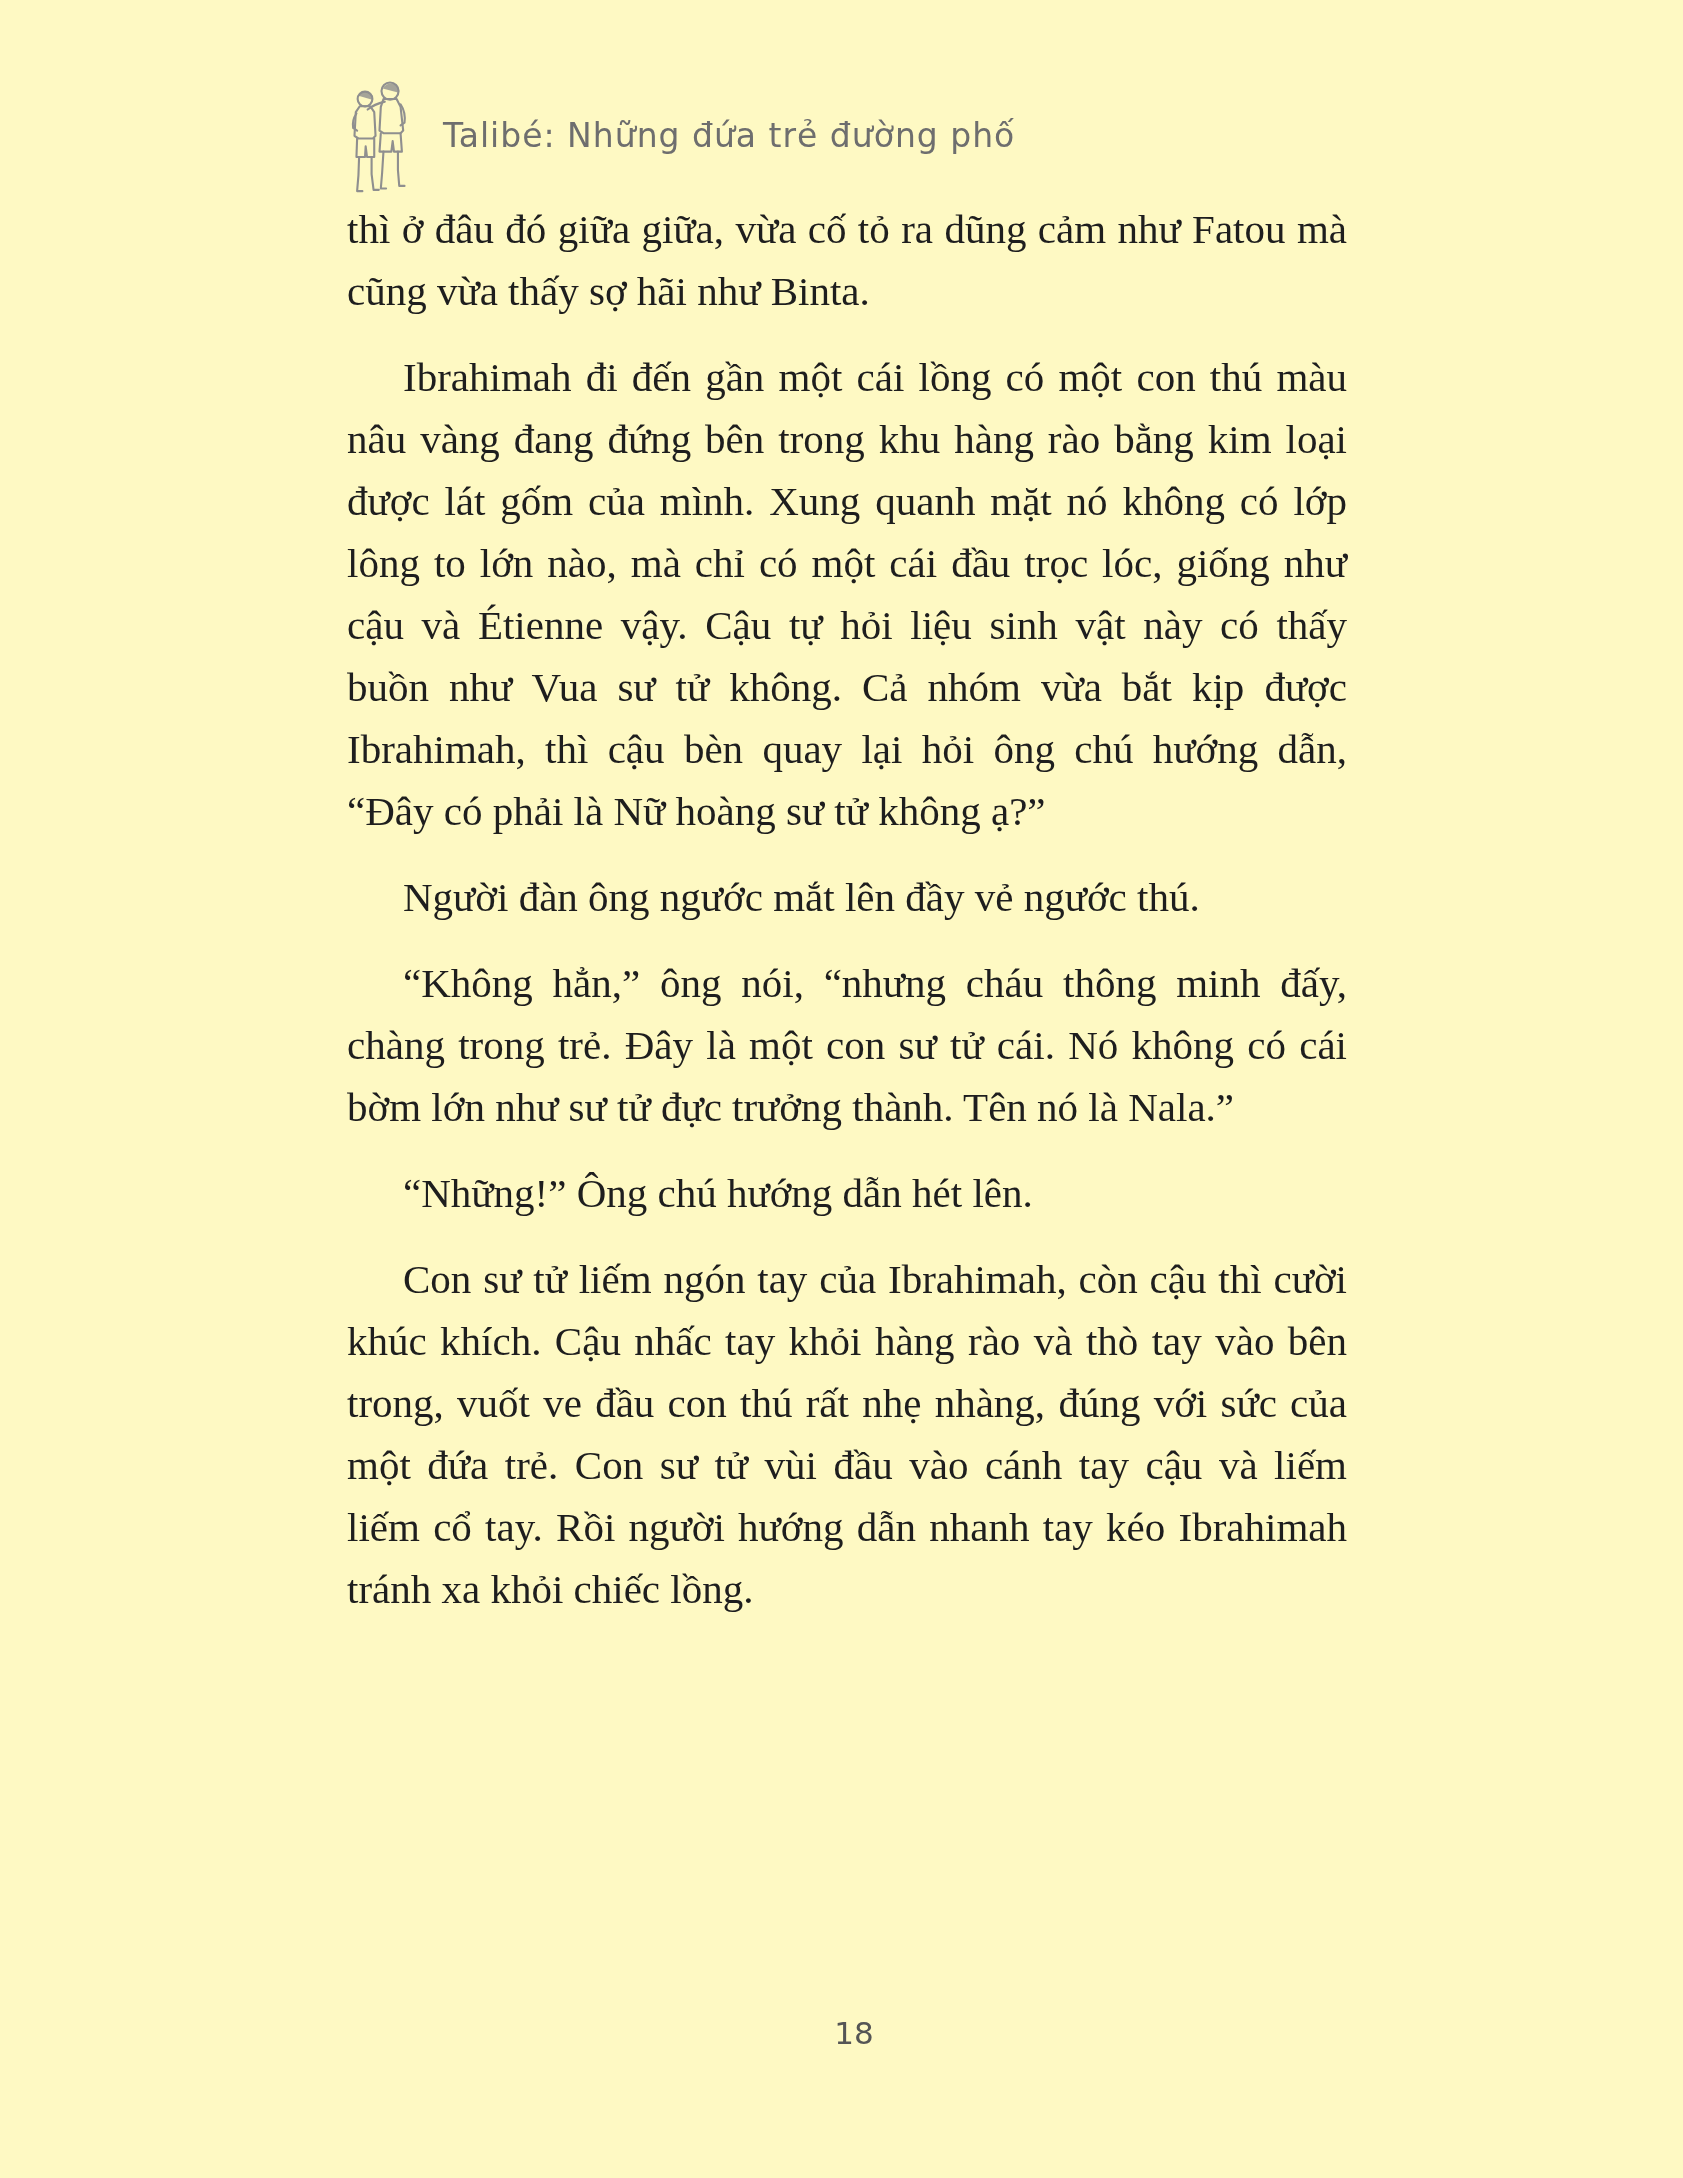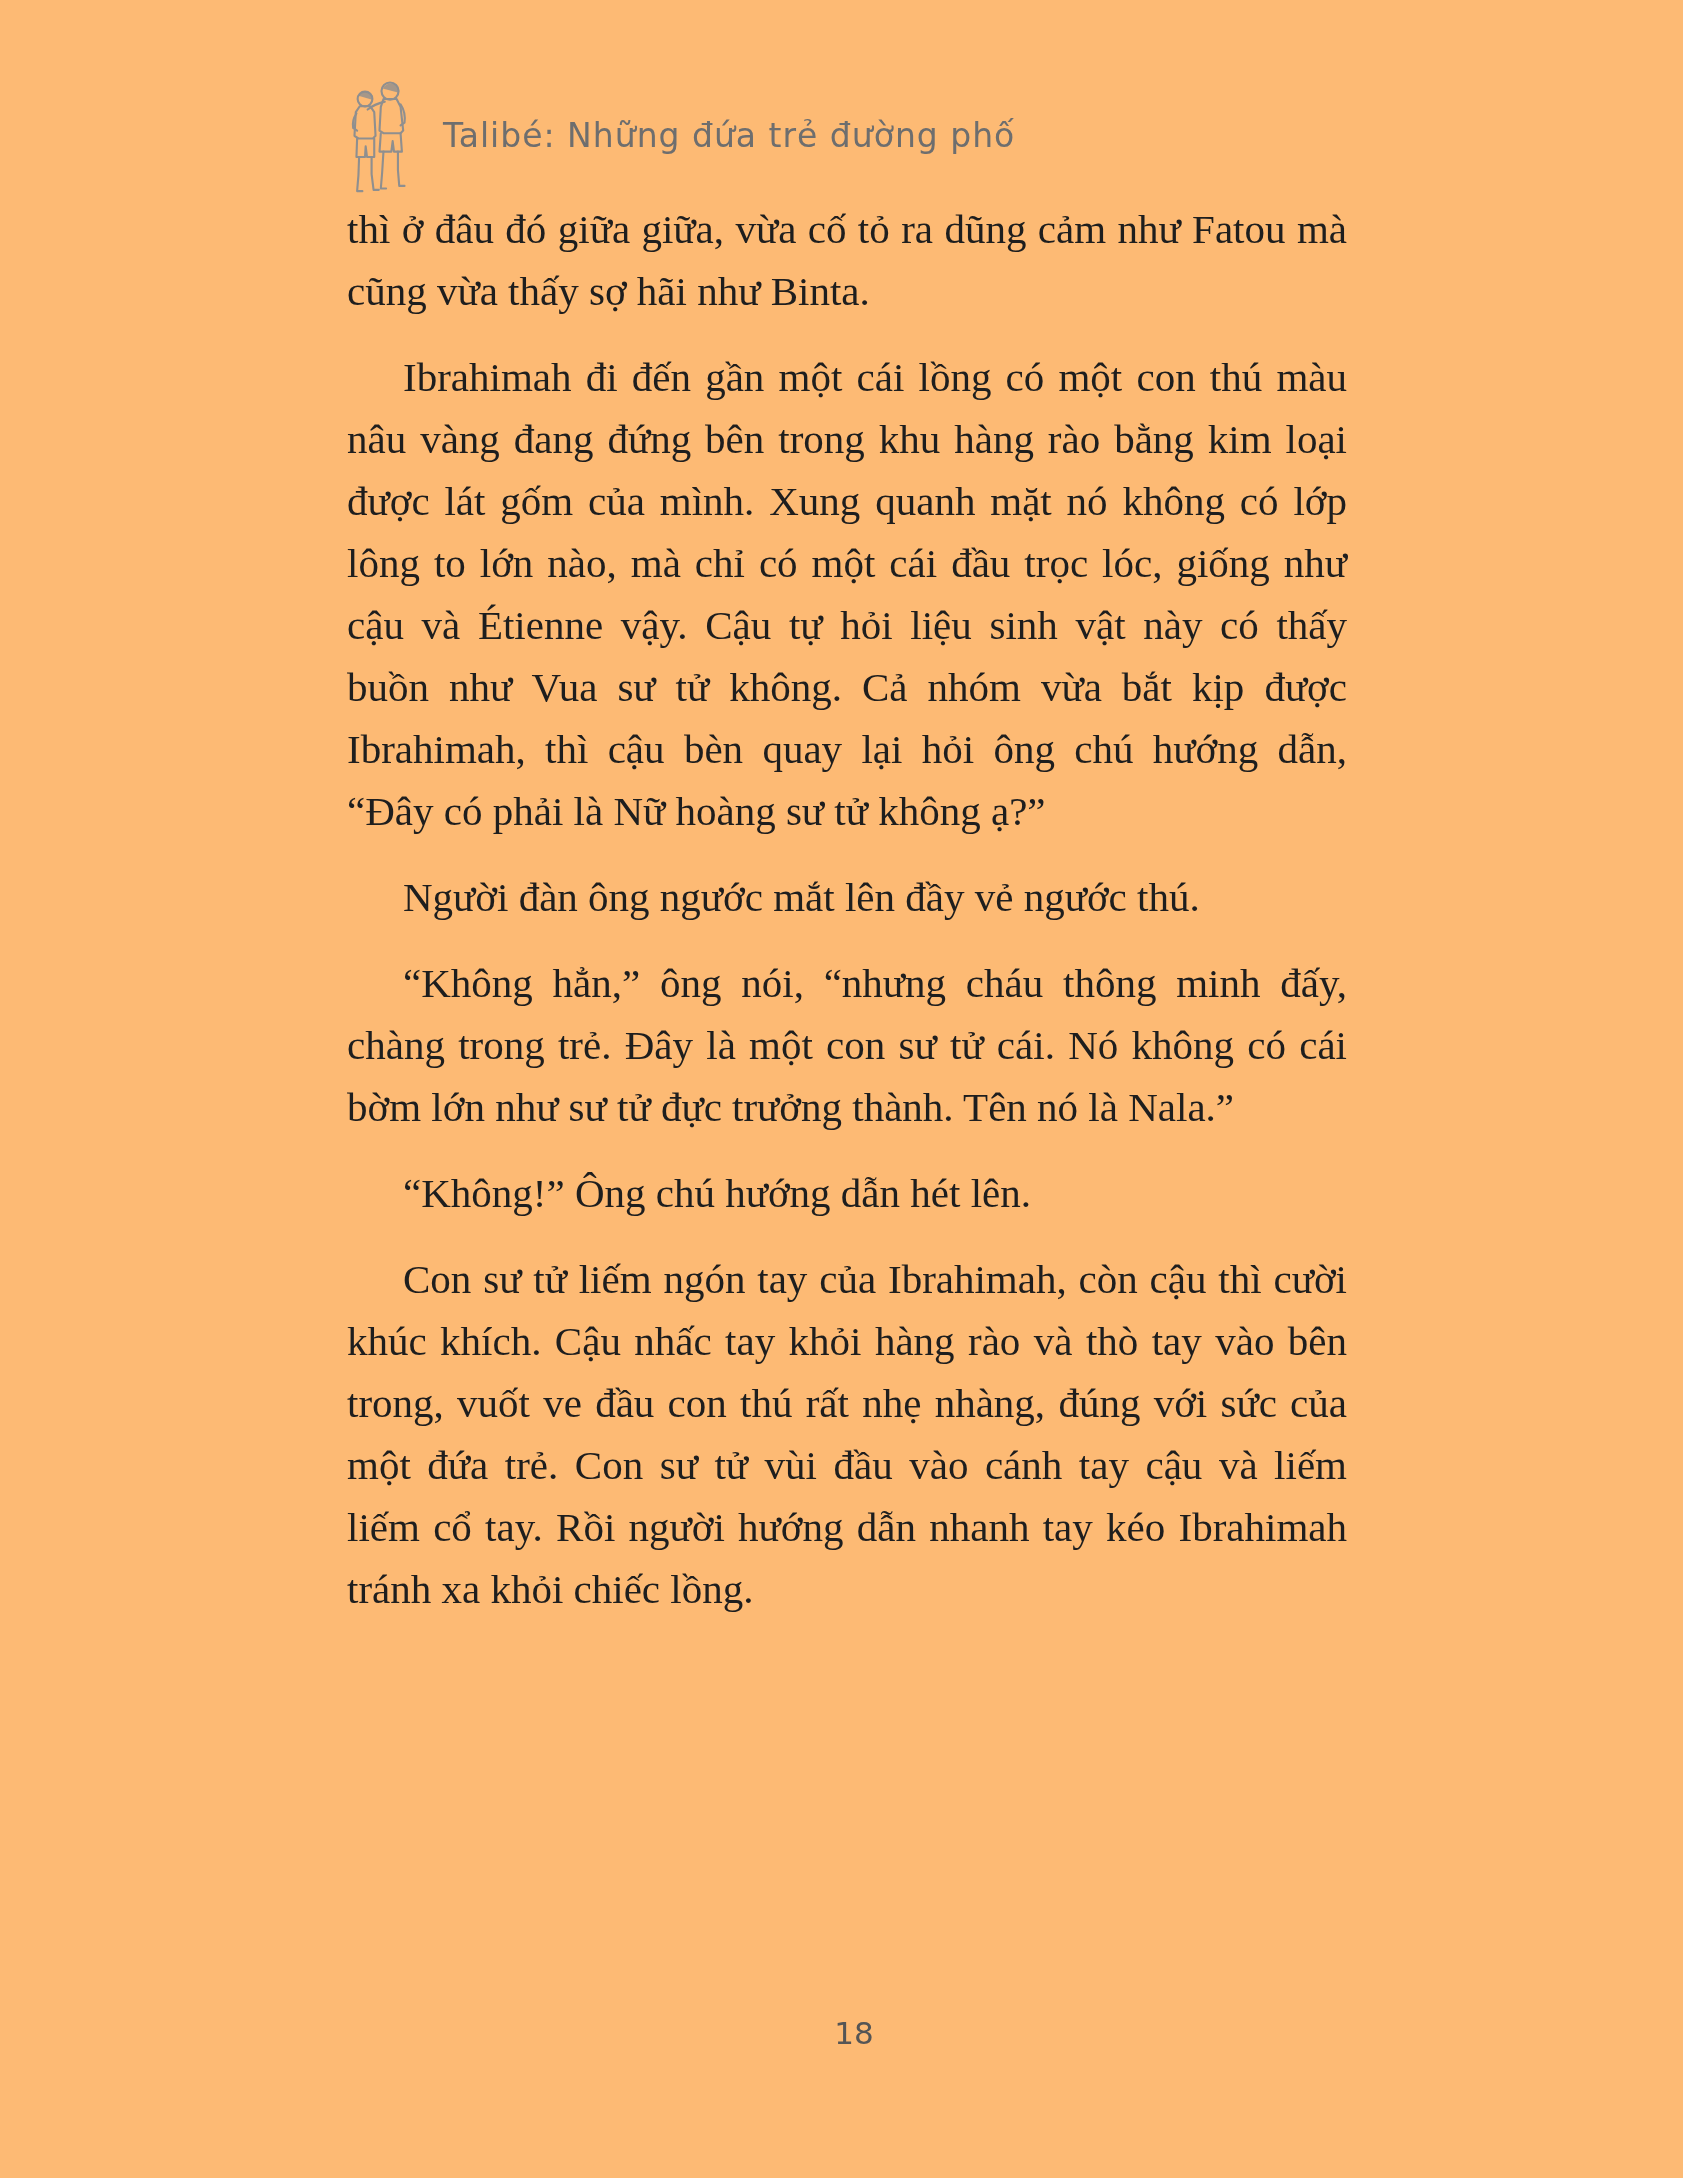--- a/index.html
+++ b/index.html
@@ -4,21 +4,21 @@
 <style>
   html, body {
     margin: 0;
     padding: 0;
     background: #ffffff;
   }
   .page {
     position: relative;
     width: 1683px;
     height: 2178px;
-    background: #fdba74;
+    background: #fef9c3;
     overflow: hidden;
   }
 
   
   .running-header {
     position: absolute;
     left: 340px;
     top: 77px;
     display: flex;
     align-items: center;
@@ -100,21 +100,21 @@
       </svg>
     </span>
     <span class="header-title">Talibé: Những đứa trẻ đường phố</span>
   </div>
 
   <div class="body-text">
       <p class="no-indent">thì ở đâu đó giữa giữa, vừa cố tỏ ra dũng cảm như Fatou mà cũng vừa thấy sợ hãi như Binta.</p>
       <p>Ibrahimah đi đến gần một cái lồng có một con thú màu nâu vàng đang đứng bên trong khu hàng rào bằng kim loại được lát gốm của mình. Xung quanh mặt nó không có lớp lông to lớn nào, mà chỉ có một cái đầu trọc lóc, giống như cậu và Étienne vậy. Cậu tự hỏi liệu sinh vật này có thấy buồn như Vua sư tử không. Cả nhóm vừa bắt kịp được Ibrahimah, thì cậu bèn quay lại hỏi ông chú hướng dẫn, “Đây có phải là Nữ hoàng sư tử không ạ?”</p>
       <p>Người đàn ông ngước mắt lên đầy vẻ ngước thú.</p>
       <p>“Không hẳn,” ông nói, “nhưng cháu thông minh đấy, chàng trong trẻ. Đây là một con sư tử cái. Nó không có cái bờm lớn như sư tử đực trưởng thành. Tên nó là Nala.”</p>
-      <p>“Không!” Ông chú hướng dẫn hét lên.</p>
+      <p>“Những!” Ông chú hướng dẫn hét lên.</p>
       <p>Con sư tử liếm ngón tay của Ibrahimah, còn cậu thì cười khúc khích. Cậu nhấc tay khỏi hàng rào và thò tay vào bên trong, vuốt ve đầu con thú rất nhẹ nhàng, đúng với sức của một đứa trẻ. Con sư tử vùi đầu vào cánh tay cậu và liếm liếm cổ tay. Rồi người hướng dẫn nhanh tay kéo Ibrahimah tránh xa khỏi chiếc lồng.</p>
     </div>
 
   <div class="page-footer">
     <span class="page-number">18</span>
   </div>
 
 </div>
 
 

